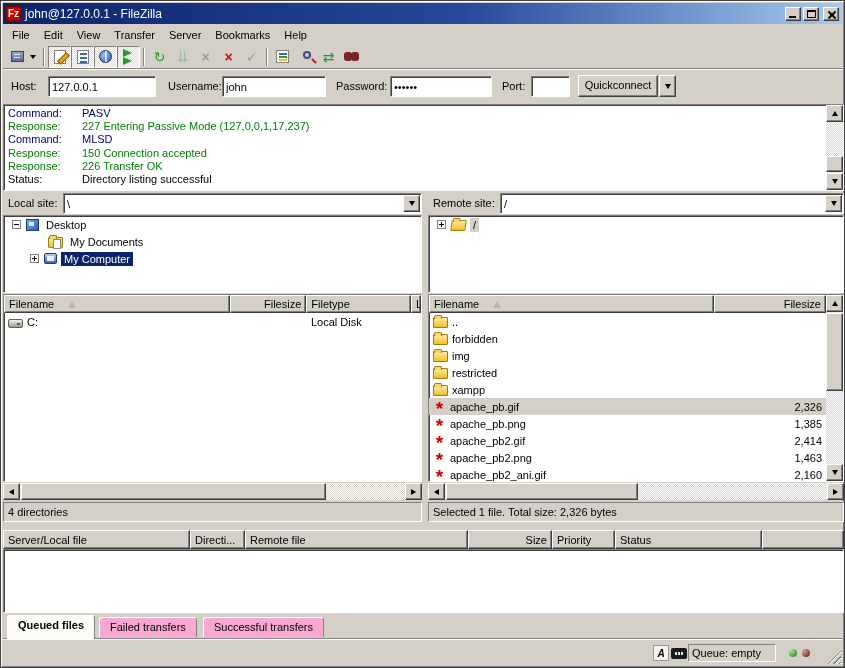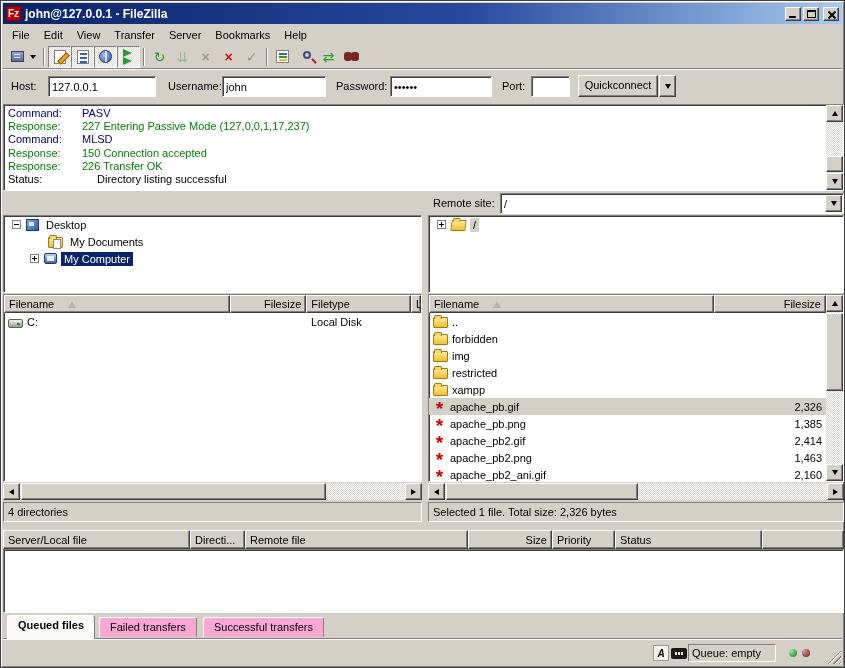--- a/index.html
+++ b/index.html
@@ -12,21 +12,21 @@
   
   .raised { background:#d4d0c8; border:1px solid; border-color:#fff #404040 #404040 #fff;
             box-shadow: inset -1px -1px 0 #808080; }
 
   
   .titlebar { position:absolute; left:2px; top:2px; right:2px; height:21px;
     background:linear-gradient(90deg,#0a246a 0%, #27489c 55%, #a6caf0 100%);
     display:flex; align-items:center; padding:0 3px; }
   .app-icon { width:15px; height:15px; background:#bf0000; border:1px solid #7f0000;
     color:#fff; font-weight:bold; font-size:10px; line-height:13px; text-align:center; margin-right:4px; }
-  .title-text { color:#fff; font-weight:bold; font-size:12px; flex:1; white-space:nowrap; }
+  .title-text { color:#fff; font-weight:normal; font-size:12px; flex:1; white-space:nowrap; }
   .winbtns { display:flex; gap:2px; }
   .winbtn { width:16px; height:14px; position:relative; }
   .glyph-min { position:absolute; left:3px; bottom:2px; width:7px; height:2px; background:#000; }
   .glyph-max { position:absolute; left:3px; top:2px; width:9px; height:8px; border:1px solid #000; border-top-width:2px; }
   .glyph-close { position:absolute; left:7px; top:2px; width:1px; height:9px; }
   .glyph-close::before, .glyph-close::after { content:""; position:absolute; left:0; top:0; width:2px; height:10px; background:#000; }
   .glyph-close::before { transform:rotate(45deg); }
   .glyph-close::after { transform:rotate(-45deg); }
 
   
@@ -72,21 +72,21 @@
      box-shadow: inset 1px 1px 0 #404040; font-family:"Liberation Sans",sans-serif; font-size:11px; padding:0 3px; }
   .qc-btn { position:absolute; left:575px; top:5px; width:80px; height:22px; font-size:11px; text-align:center; line-height:19px; cursor:default; }
   .qc-arrow { position:absolute; left:656px; top:5px; width:17px; height:22px; display:flex; align-items:center; justify-content:center; }
 
   
   .log { position:absolute; left:2px; top:103px; width:841px; height:87px; background:#fff;
      border:1px solid; border-color:#808080 #fff #fff #808080; box-shadow:inset 1px 1px 0 #404040; }
   .log-lines { position:absolute; left:4px; top:2px; right:20px; }
   .log-line { display:flex; height:13.2px; line-height:13.2px; white-space:nowrap; }
   .log-line .lab { width:74px; }
-  .log-command { color:#00007f; } .log-response { color:#007f00; } .log-status { color:#000;gap:15px; }
+  .log-command { color:#00007f; } .log-response { color:#007f00; } .log-status { color:#000; }
 
   
   .vscroll { position:absolute; width:17px;
      background:conic-gradient(#fff 25%, #d8d4cc 0 50%, #fff 0 75%, #d8d4cc 0) 0 0/2px 2px; }
   .hscroll { position:absolute; height:17px;
      background:conic-gradient(#fff 25%, #d8d4cc 0 50%, #fff 0 75%, #d8d4cc 0) 0 0/2px 2px; }
   .sb { position:absolute; background:#d4d0c8; border:1px solid; border-color:#fff #404040 #404040 #fff;
      box-shadow: inset -1px -1px 0 #808080; display:flex; align-items:center; justify-content:center; }
   .sb.up, .sb.dn { left:0; width:17px; height:17px; } .sb.up { top:0; } .sb.dn { bottom:0; }
   .sb.lt, .sb.rt { top:0; width:17px; height:17px; } .sb.lt { left:0; } .sb.rt { right:0; }
@@ -300,20 +300,29 @@
       <div class="sb up">
           <span class="tri-up"></span>
         </div>
       <div class="thumb" style="left:0; width:17px; bottom:18px; height:16px;"></div>
       <div class="sb dn">
           <span class="tri-dn"></span>
         </div>
     </div>
   </div>
 
+  <div class="site-row" style="left:2px; top:192px; width:419px;">
+    <span class="site-label">Local site:</span>
+    <div class="combo" style="left:60px; width:359px;">
+      <span class="val">\</span>
+      <span class="combo-btn">
+          <span class="tri-dn"></span>
+        </span>
+    </div>
+  </div>
 
   <div class="site-row" style="left:427px; top:192px; width:416px;">
     <span class="site-label">Remote site:</span>
     <div class="combo" style="left:72px; width:344px;">
       <span class="val">/</span>
       <span class="combo-btn">
           <span class="tri-dn"></span>
         </span>
     </div>
   </div>

